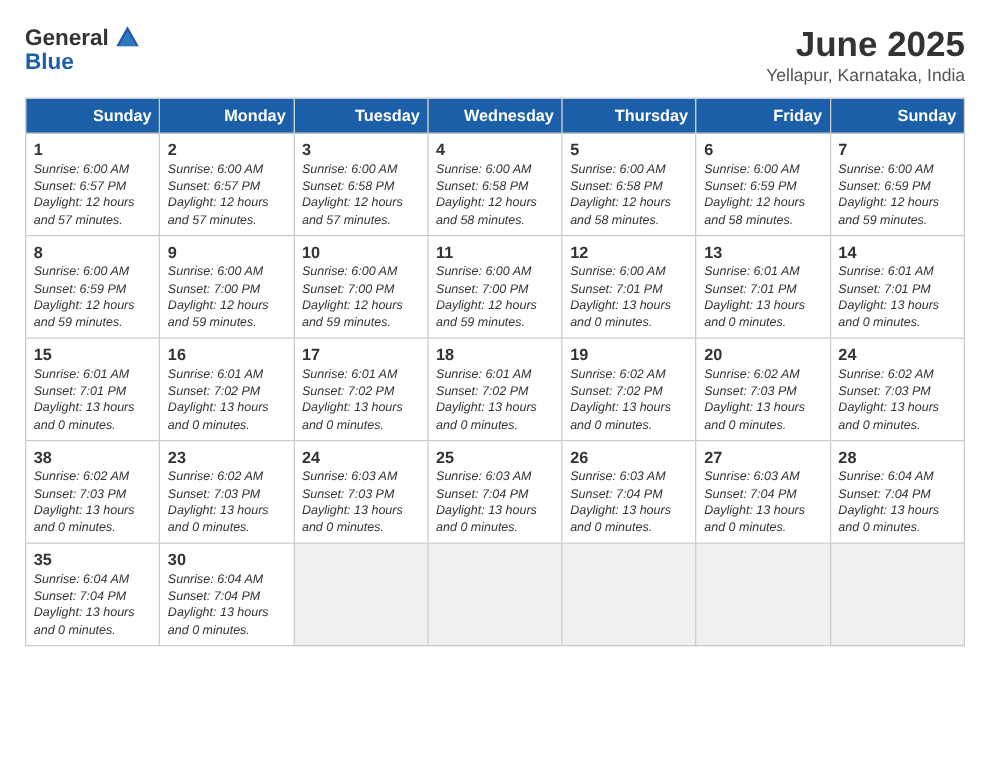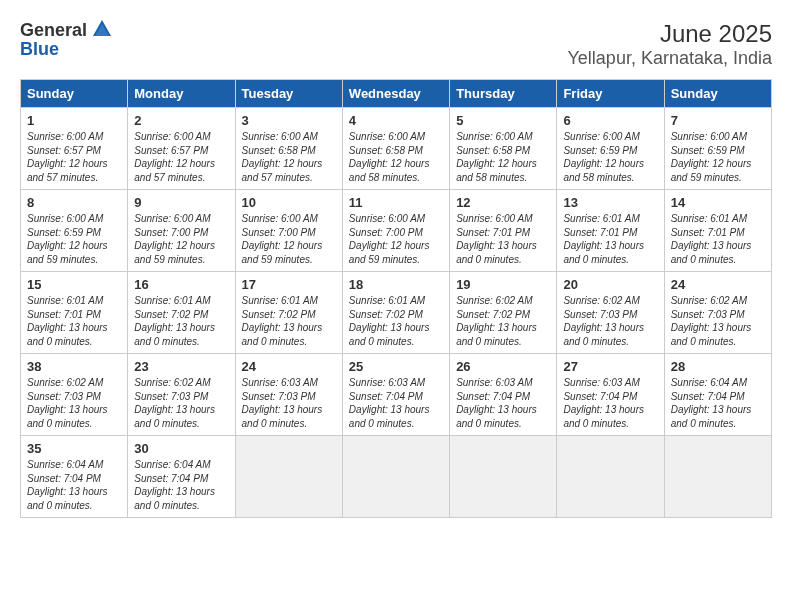--- a/index.html
+++ b/index.html
@@ -16,44 +16,44 @@
       align-items: flex-start;
       margin-bottom: 10px;
     }
     .logo {
       display: flex;
       flex-direction: column;
       align-items: flex-start;
     }
     .logo-row {
       display: flex;
-      align-items: flex-start;
+      align-items: flex-end;
       gap: 2px;
     }
     .title-block {
       text-align: right;
     }
     .month-title {
-      font-size: 24px;
-      font-weight: normal;
+      font-size: 28px;
+      font-weight: bold;
       color: #333;
     }
     .location {
-      font-size: 18px;
+      font-size: 14px;
       color: #555;
     }
     .calendar {
       width: 100%;
       border-collapse: collapse;
       table-layout: fixed;
     }
     .calendar th {
       background-color: #1a5fa8;
       color: #fff;
-      text-align: left;
+      text-align: right;
       padding: 6px 6px;
       font-size: 13px;
       font-weight: bold;
       border: 1px solid #ccc;
     }
     .calendar td {
       border: 1px solid #ccc;
       vertical-align: top;
       padding: 5px 6px;
       font-size: 10.5px;

